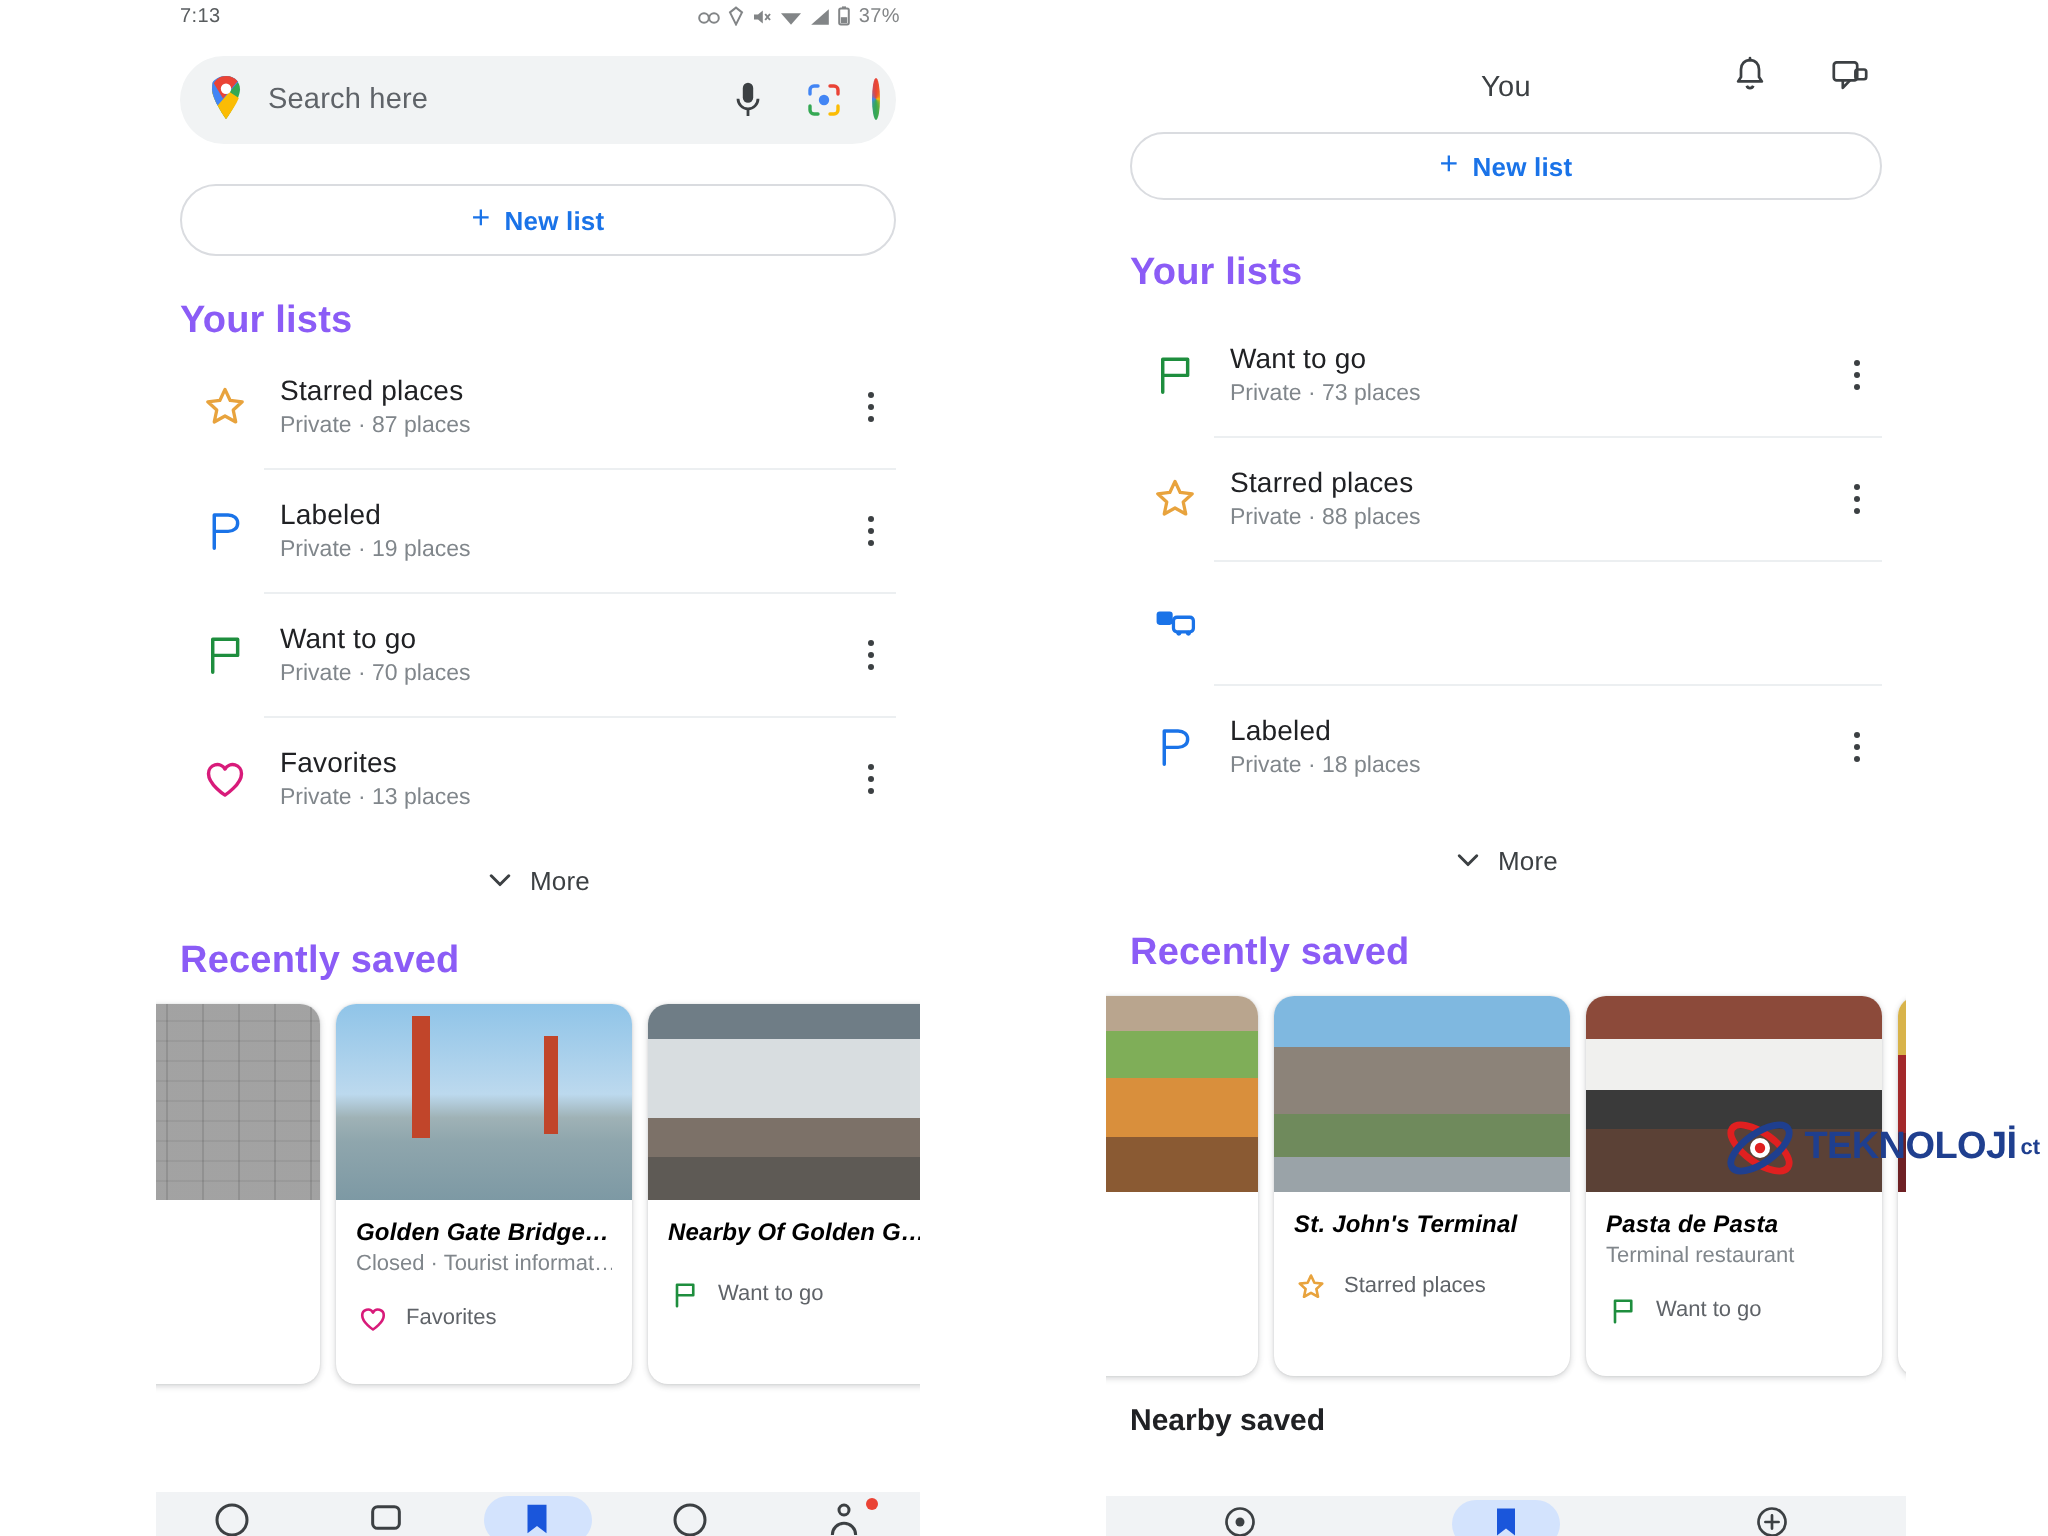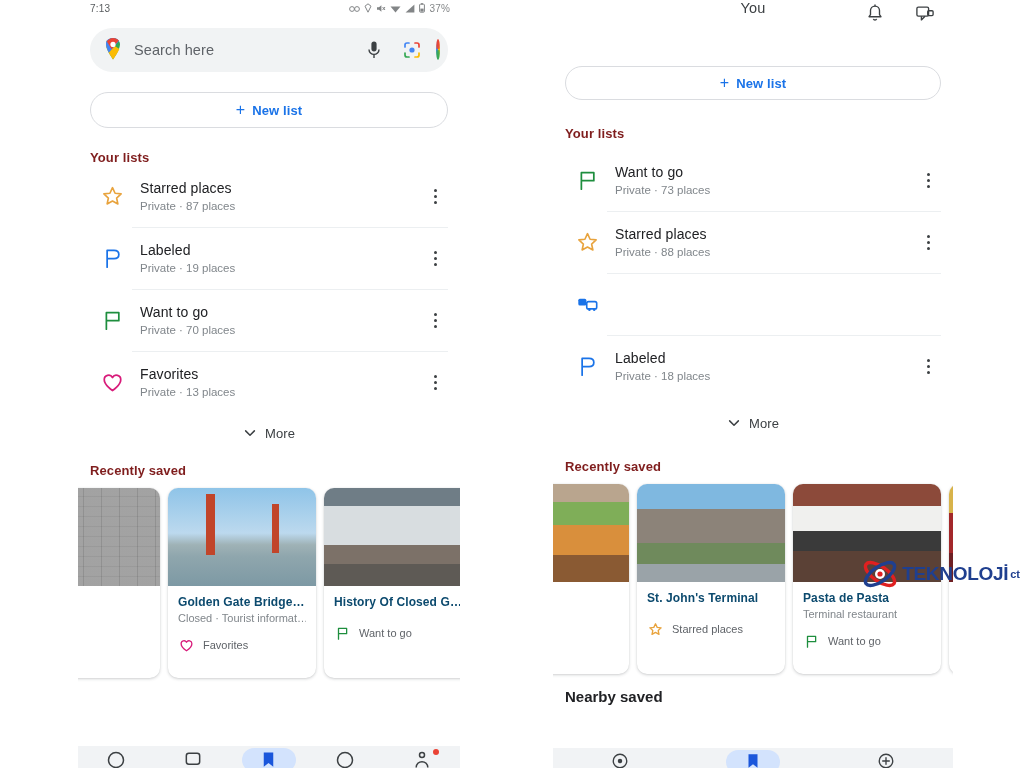--- a/index.html
+++ b/index.html
@@ -49,40 +49,40 @@
   }
   .avatar::after{
     content:""; position:absolute; inset:-2px; border-radius:50%;
     background: conic-gradient(#ea4335, #fbbc04, #34a853, #4285f4, #ea4335);
     z-index:-1;
   }
   .avatar-ring { position: relative; z-index: 0; }
 
   
   .rheader {
-    height: 52px; display: flex; align-items: flex-start; position: relative;
+    height: 52px; display: flex; align-items: flex-end; position: relative;
     padding: 0 14px;
   }
   .rheader .you {
     position: absolute; left: 0; right: 0; text-align: center;
     font-size: 14.5px; color: #3c4043; letter-spacing: .2px;
   }
   .rheader .r-icons { margin-left: auto; display: flex; gap: 22px; z-index: 2; }
 
   
   .newlist {
     margin: 10px 12px 0 12px; height: 36px; border: 1px solid #dadce0;
     border-radius: 20px; display: flex; align-items: center; justify-content: center;
     gap: 7px; color: #1a73e8; font-size: 13px; font-weight: bold; letter-spacing: .1px;
   }
   .newlist .plus { font-size: 16px; font-weight: normal; line-height: 1; }
 
   
   .section-title {
-    font-size: 13px; color: #7f1d1d; font-weight: bold;
+    font-size: 19px; color: #8b5cf6; font-weight: bold;
     letter-spacing: .1px; padding: 0 12px;
   }
 
   
   .list { padding: 0 12px; }
   .row {
     display: flex; align-items: center; gap: 16px;
     height: 62px; position: relative; padding-left: 10px;
   }
   .row + .row::before {
@@ -105,22 +105,22 @@
   
   .carousel { display: flex; gap: 8px; padding: 10px 0 0 0; }
   .card {
     flex: 0 0 auto; width: 148px; background: #fff; border-radius: 10px;
     box-shadow: 0 1px 3px rgba(60,64,67,.24), 0 0 1px rgba(60,64,67,.12);
     overflow: hidden; height: 190px;
   }
   .card .thumb { height: 98px; width: 100%; }
   .card .cbody { padding: 9px 10px 0 10px; }
   .card .ctitle {
-    font-size: 12px; font-weight: bold; color: #0c4a6e; letter-spacing: .1px;
-    white-space: nowrap; overflow: hidden; text-overflow: clip;
+    font-size: 12px; font-weight: bold; color: #000000; letter-spacing: .1px;
+    white-space: nowrap; overflow: hidden; text-overflow: clip; font-style: italic;
   }
   .card .csub {
     font-size: 11px; color: #80868b; margin-top: 3px;
     white-space: nowrap; overflow: hidden;
   }
   .card .ctag {
     display: flex; align-items: center; gap: 9px; margin-top: 13px;
     font-size: 11px; color: #5f6368;
   }
   .card .ctag .tg { width: 16px; height: 16px; display:flex; align-items:center; justify-content:center; }
@@ -346,21 +346,21 @@
                 </svg>
             </span>
             <span>Favorites</span>
           </div>
         </div>
       </div>
 
       <div class="card">
         <div class="thumb th-hist"></div>
         <div class="cbody">
-          <div class="ctitle">History Of Closed G…</div>
+          <div class="ctitle">Nearby Of Golden G…</div>
           <div class="csub"></div>
           <div class="ctag">
             <span class="tg">
               <svg width="15" height="15" viewBox="0 0 24 24">
                   <path d="M5.6 21V3.8h13v8.4h-13" fill="none" stroke="#1e8e3e" stroke-width="2.1" stroke-linecap="round" stroke-linejoin="round"></path>
                 </svg>
             </span>
             <span>Want to go</span>
           </div>
         </div>

